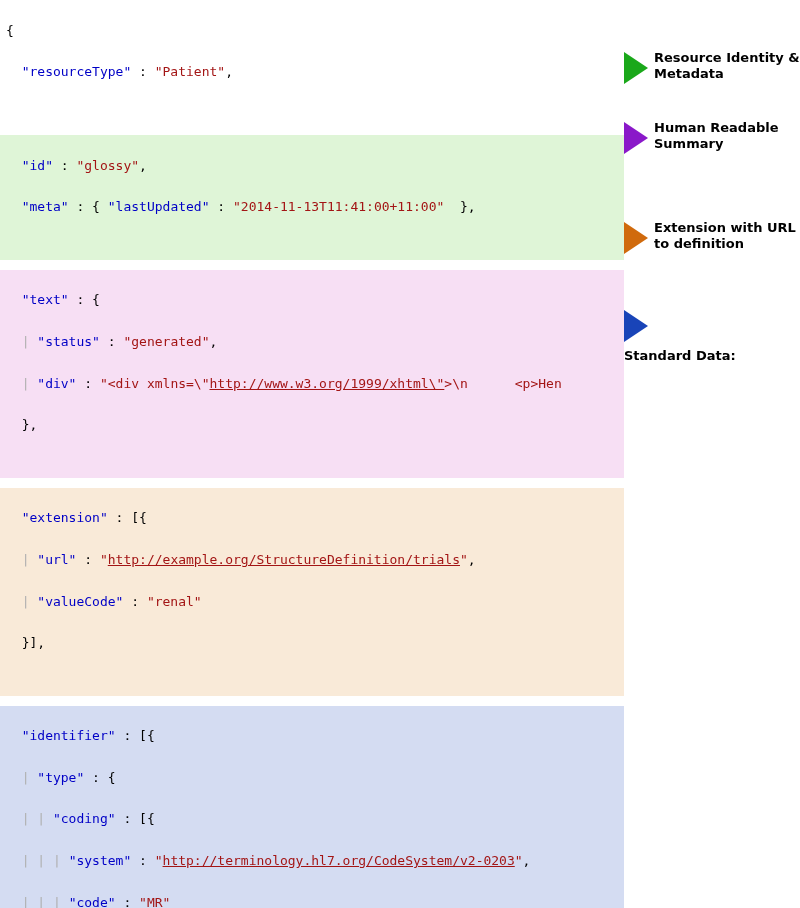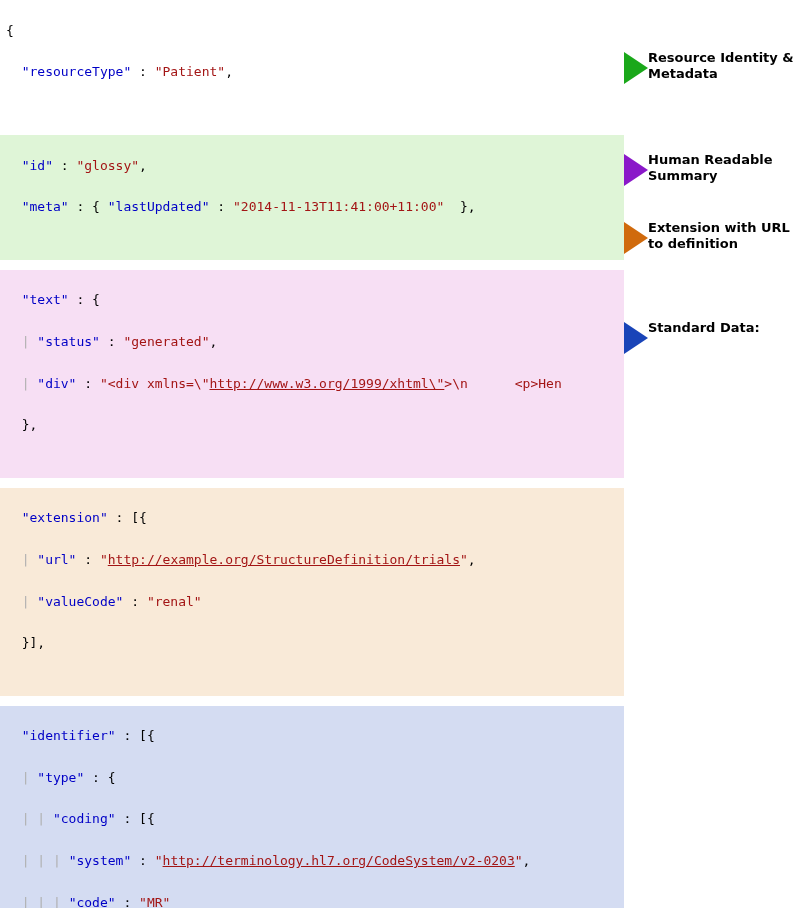--- a/index.html
+++ b/index.html
@@ -60,20 +60,21 @@
   .brace { color: #000; }               
 
   
   .gl { color: #b0b0b0; }
 
   
   .anno-item {
     position: absolute;
     display: flex;
     align-items: flex-start;
+    gap: 6px;
   }
   .tri {
     width: 0;
     height: 0;
     border-top: 16px solid transparent;
     border-bottom: 16px solid transparent;
     margin-top: 2px;
     flex: 0 0 auto;
   }
   .tri-green  { border-left: 24px solid #1aa81a; }
@@ -162,31 +163,31 @@
 
   </div>
 
   <div class="anno-col">
 
     <div class="anno-item" style="top:50px;">
       <div class="tri tri-green"></div>
       <div class="anno-text">Resource Identity &amp; Metadata</div>
     </div>
 
-    <div class="anno-item" style="top:120px;margin-top:32px;">
+    <div class="anno-item" style="top:120px;">
       <div class="tri tri-purple"></div>
       <div class="anno-text">Human Readable Summary</div>
     </div>
 
     <div class="anno-item" style="top:220px;">
       <div class="tri tri-orange"></div>
       <div class="anno-text">Extension with URL to definition</div>
     </div>
 
-    <div class="anno-item" style="top:320px;">
+    <div class="anno-item" style="top:308px;flex-direction:column;">
       <div class="tri tri-blue"></div>
       <div class="anno-text">
         <span>Standard Data:</span>
       </div>
     </div>
 
   </div>
 
 </div>
 

